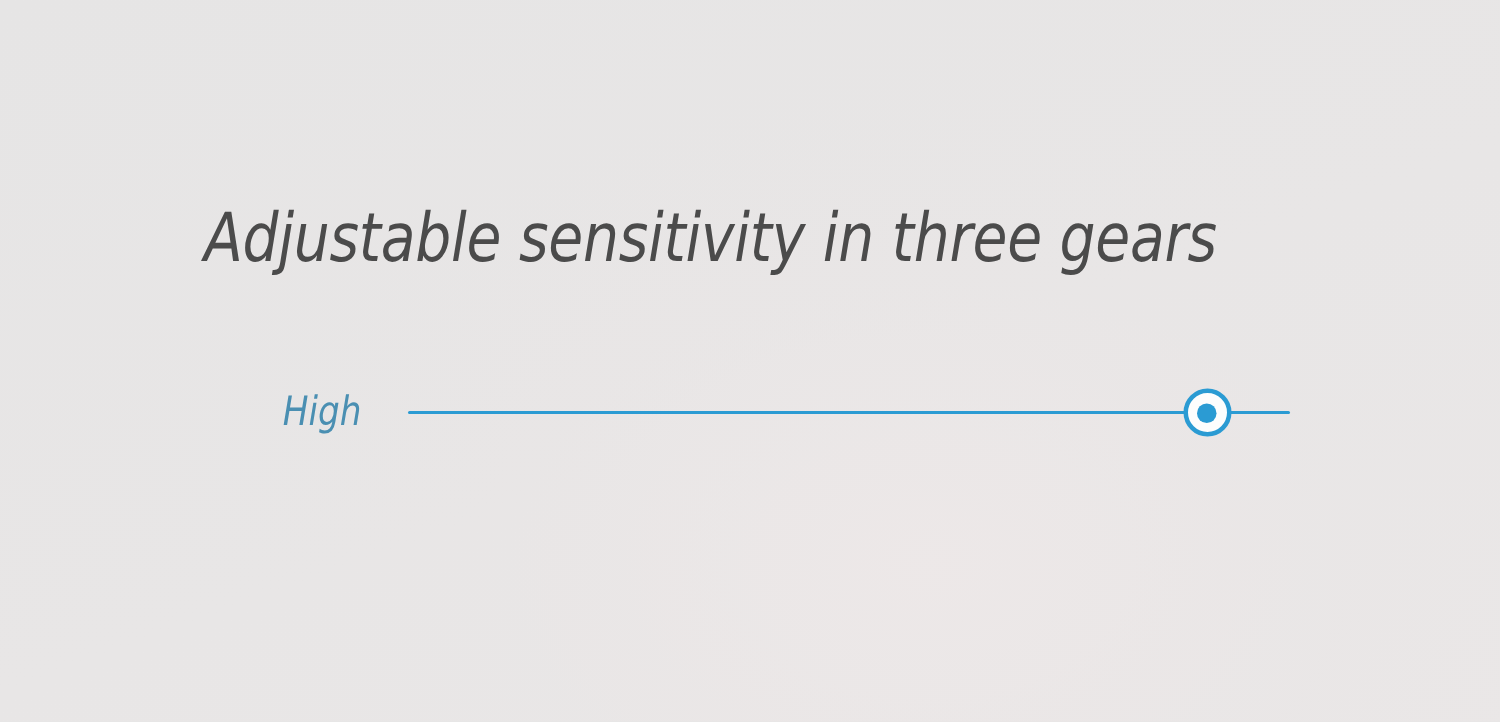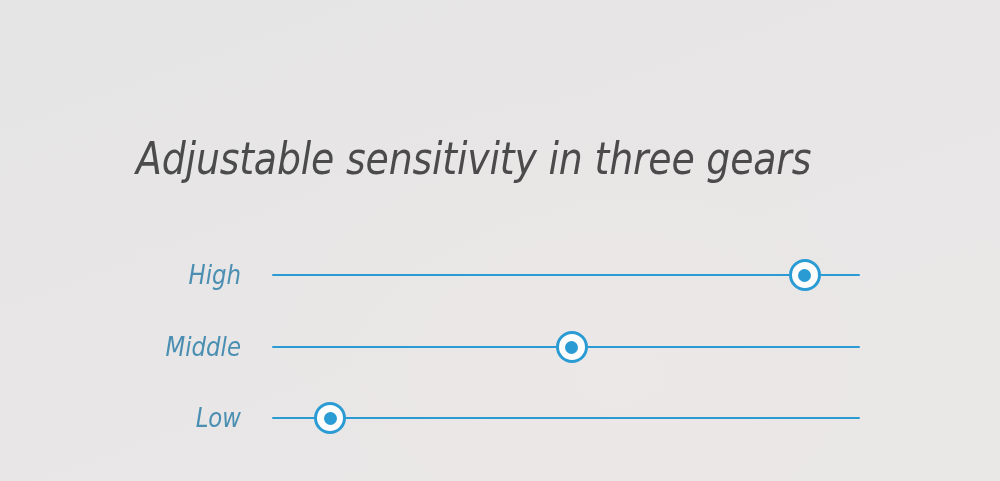--- a/index.html
+++ b/index.html
@@ -121,33 +121,15 @@
   <div class="slider-row" data-row="0">
     <div class="row-label">High</div>
     <div class="track-wrap">
       <div class="track-line"></div>
       <div class="knob" style="left: 90.6%;">
         <div class="knob-dot"></div>
       </div>
     </div>
   </div>
 
-  <div class="slider-row" data-row="1">
-    <div class="row-label">Middle</div>
-    <div class="track-wrap">
-      <div class="track-line"></div>
-      <div class="knob" style="left: 51%;">
-        <div class="knob-dot"></div>
-      </div>
-    </div>
-  </div>
 
-  <div class="slider-row" data-row="2">
-    <div class="row-label">Low</div>
-    <div class="track-wrap">
-      <div class="track-line"></div>
-      <div class="knob" style="left: 9.9%;">
-        <div class="knob-dot"></div>
-      </div>
-    </div>
-  </div>
 
 </div>
 
 </body></html>

